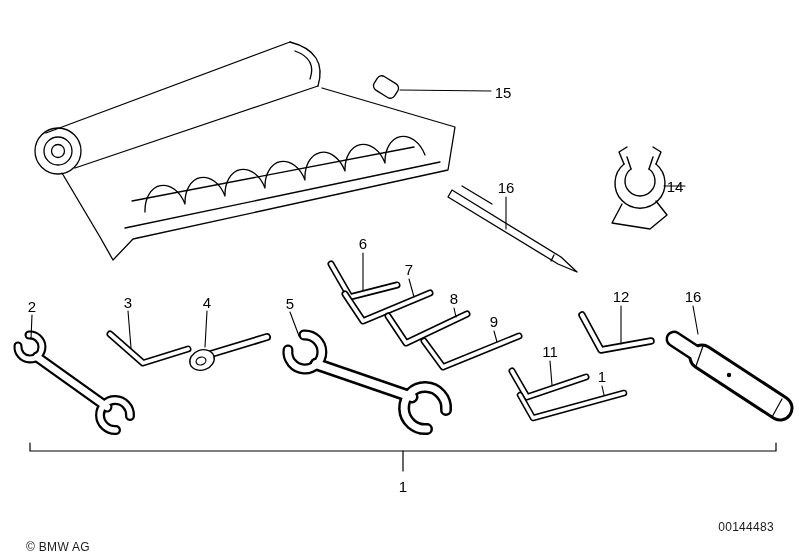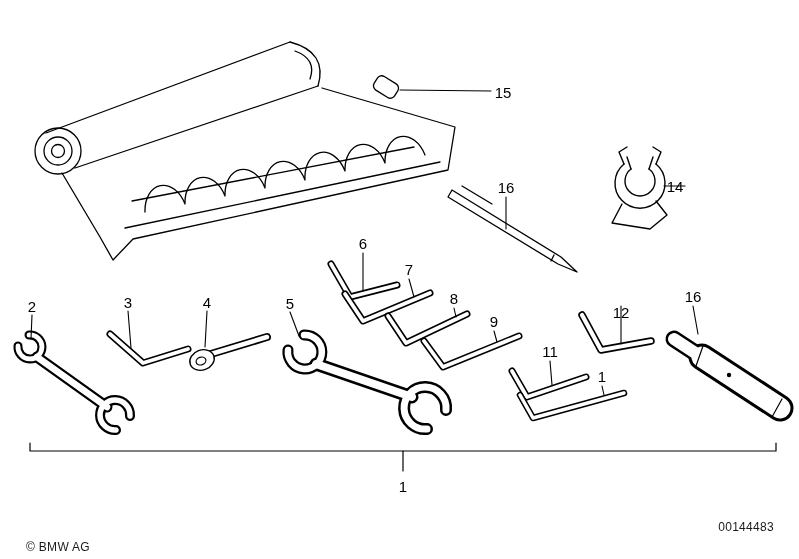--- a/index.html
+++ b/index.html
@@ -183,21 +183,21 @@
   <div class="callout" style="left:32px;top:306px">2</div>
   <div class="callout" style="left:128px;top:302px">3</div>
   <div class="callout" style="left:207px;top:302px">4</div>
   <div class="callout" style="left:290px;top:303px">5</div>
   <div class="callout" style="left:363px;top:243px">6</div>
   <div class="callout" style="left:409px;top:269px">7</div>
   <div class="callout" style="left:454px;top:298px">8</div>
   <div class="callout" style="left:494px;top:321px">9</div>
   <div class="callout" style="left:550px;top:351px">11</div>
   <div class="callout" style="left:602px;top:376px">1</div>
-  <div class="callout" style="left:621px;top:312px">12</div>
+  <div class="callout" style="left:621px;top:296px">12</div>
   <div class="callout" style="left:693px;top:296px">16</div>
   <div class="callout" style="left:675px;top:186px">14</div>
   <div class="callout" style="left:503px;top:92px">15</div>
   <div class="callout" style="left:506px;top:187px">16</div>
 
   <div class="footer-text" style="left:26px;top:540px">© BMW AG</div>
   <div class="footer-text" style="right:25px;top:520px">00144483</div>
 
 </div>
 

